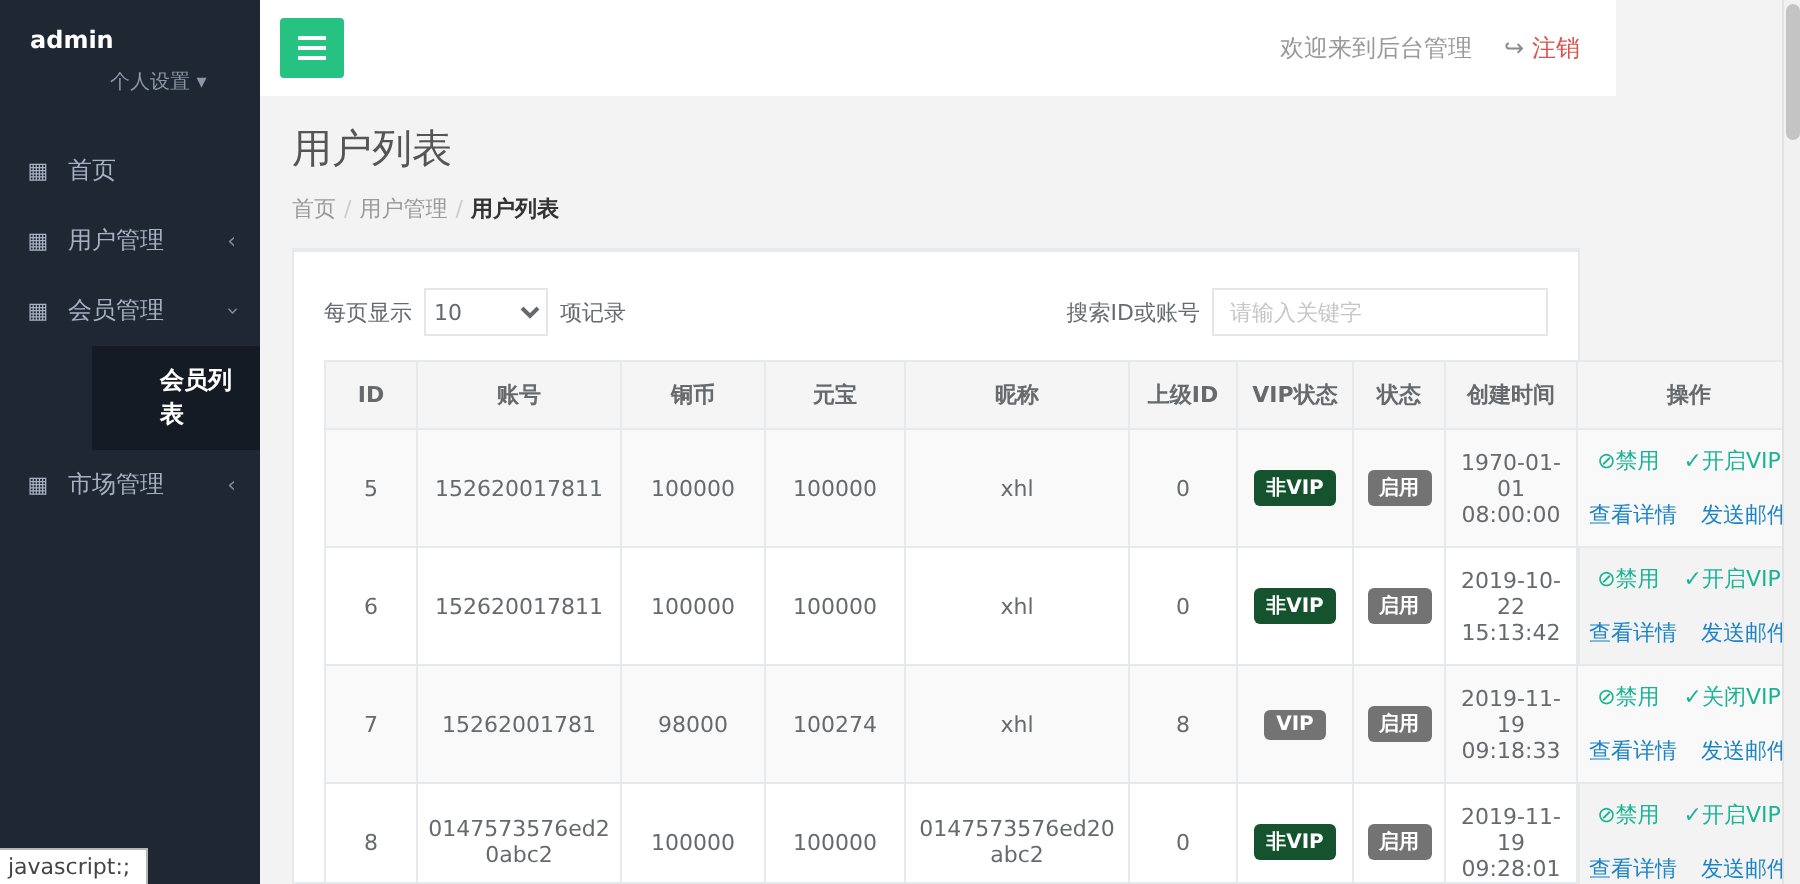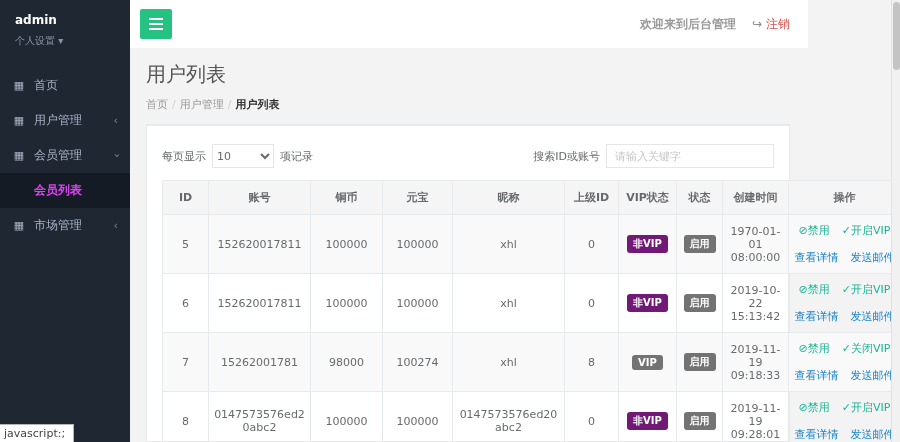--- a/index.html
+++ b/index.html
@@ -7,35 +7,35 @@
   body {
     font-family:"DejaVu Sans","Liberation Sans",sans-serif;
     font-size:12px; color:#676a6c; background:#f3f3f4; position:relative;
   }
   .app { display:flex; width:808px; height:442px;border-radius:30px; }
 
   
   .sidebar { width:130px; flex-shrink:0; background:#1f2733; color:#a7b1c2; }
   .profile { padding:13px 15px 20px; }
   .profile-name { color:#fff; font-weight:bold; font-size:12px; }
-  .profile-settings { margin-top:7px; font-size:10px; color:#8b97a7; cursor:pointer; }
+  .profile-settings { margin-top:7px; font-size:10px; color:#8b97a7; cursor:pointer;margin-left:40px; }
   .nav-item { display:flex; align-items:center; gap:8px; padding:9px 12px; font-size:12px; cursor:pointer; }
   .nav-item .nav-icon { font-size:11px; width:14px; text-align:center; }
   .nav-item .chev { margin-left:auto; font-size:11px; color:#7d8a9b; }
   .chev.open { transform:rotate(-90deg); display:inline-block; }
-  .nav-sub { padding:9px 12px 9px 34px; background:#141b24; color:#d946ef; font-weight:bold; font-size:12px; cursor:pointer; }
+  .nav-sub { padding:9px 12px 9px 34px; background:#141b24; color:#ffffff; font-weight:bold; font-size:12px; cursor:pointer;margin-left:46px; }
 
   
   .main { flex:1; display:flex; flex-direction:column; min-width:0; }
   .topbar { height:48px; background:#fff; display:flex; align-items:center; padding:0 18px 0 10px; flex-shrink:0; }
   .menu-toggle { width:32px; height:30px; border:none; border-radius:2px; background:#26c281; cursor:pointer;
     display:flex; flex-direction:column; justify-content:center; align-items:center; gap:3px; }
   .menu-toggle i { display:block; width:14px; height:2px; background:#fff; }
   .topbar-right { margin-left:auto; display:flex; align-items:center; gap:16px; }
-  .welcome-text { color:#999; font-size:12px;font-weight:bold; }
+  .welcome-text { color:#999; font-size:12px; }
   .logout-link { color:#d9534f; font-size:12px; cursor:pointer; text-decoration:none; display:flex; align-items:center; gap:4px; }
   .logout-link .ico { color:#8b8b8b; }
 
   
   .page-heading { padding:13px 16px 10px; }
   .page-title { font-size:20px; font-weight:normal; color:#555; }
   .breadcrumb { margin-top:9px; font-size:11px; color:#999; }
   .breadcrumb .sep { margin:0 4px; color:#ccc; }
   .breadcrumb .crumb { color:#999; cursor:pointer; text-decoration:none; }
   .breadcrumb .crumb.active { color:#333; font-weight:bold; cursor:default; }
@@ -52,21 +52,21 @@
     font-family:"DejaVu Sans","Liberation Sans",sans-serif; color:#555; }
   .search-box input::placeholder { color:#c6c6c6; }
 
   
   table { width:100%; border-collapse:collapse; table-layout:fixed; }
   th, td { border:1px solid #e7eaec; text-align:center; font-size:11px; padding:8px 4px; vertical-align:middle; word-wrap:break-word;margin-left:18px; }
   th { background:#f5f5f6; font-weight:bold; color:#676a6c; padding:9px 4px; }
   tbody tr:nth-child(odd) { background:#f9f9f9; }
   tbody td { color:#676a6c; height:54px; }
   .badge { display:inline-block; padding:2px 6px; font-size:10px; color:#fff; border-radius:3px; font-weight:bold; white-space:nowrap; }
-  .badge-red { background:#701a75; }
+  .badge-red { background:#14532d; }
   .badge-blue { background:#737373; }
   .ops { display:flex; flex-wrap:wrap; justify-content:center; column-gap:8px; row-gap:5px;gap:12px; }
   .ops a { cursor:pointer; text-decoration:none; white-space:nowrap; font-size:11px; }
   .op-teal { color:#1ab394; }
   .op-link { color:#1c84c6; }
 
   
   .v-scrollbar { position:absolute; top:0; right:0; width:9px; height:442px; background:#f1f1f1; border-left:1px solid #e2e2e2; }
   .v-scrollbar .thumb { position:absolute; top:2px; left:1px; width:7px; height:68px; background:#c4c4c4; border-radius:4px; }
   .status-bubble { position:absolute; left:0; bottom:0; background:#fff; border:1px solid #b5b5b5; border-left:none; border-bottom:none;

